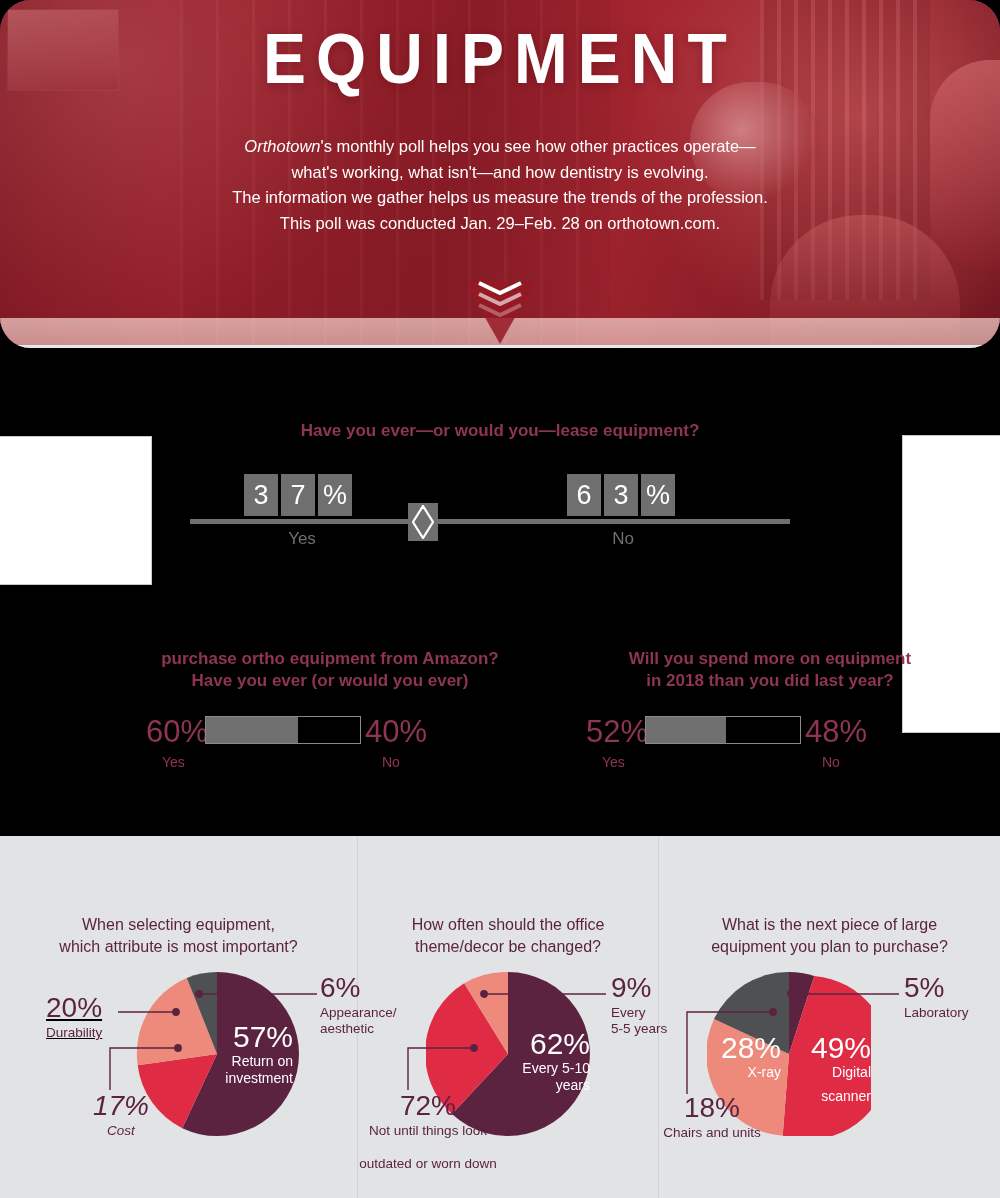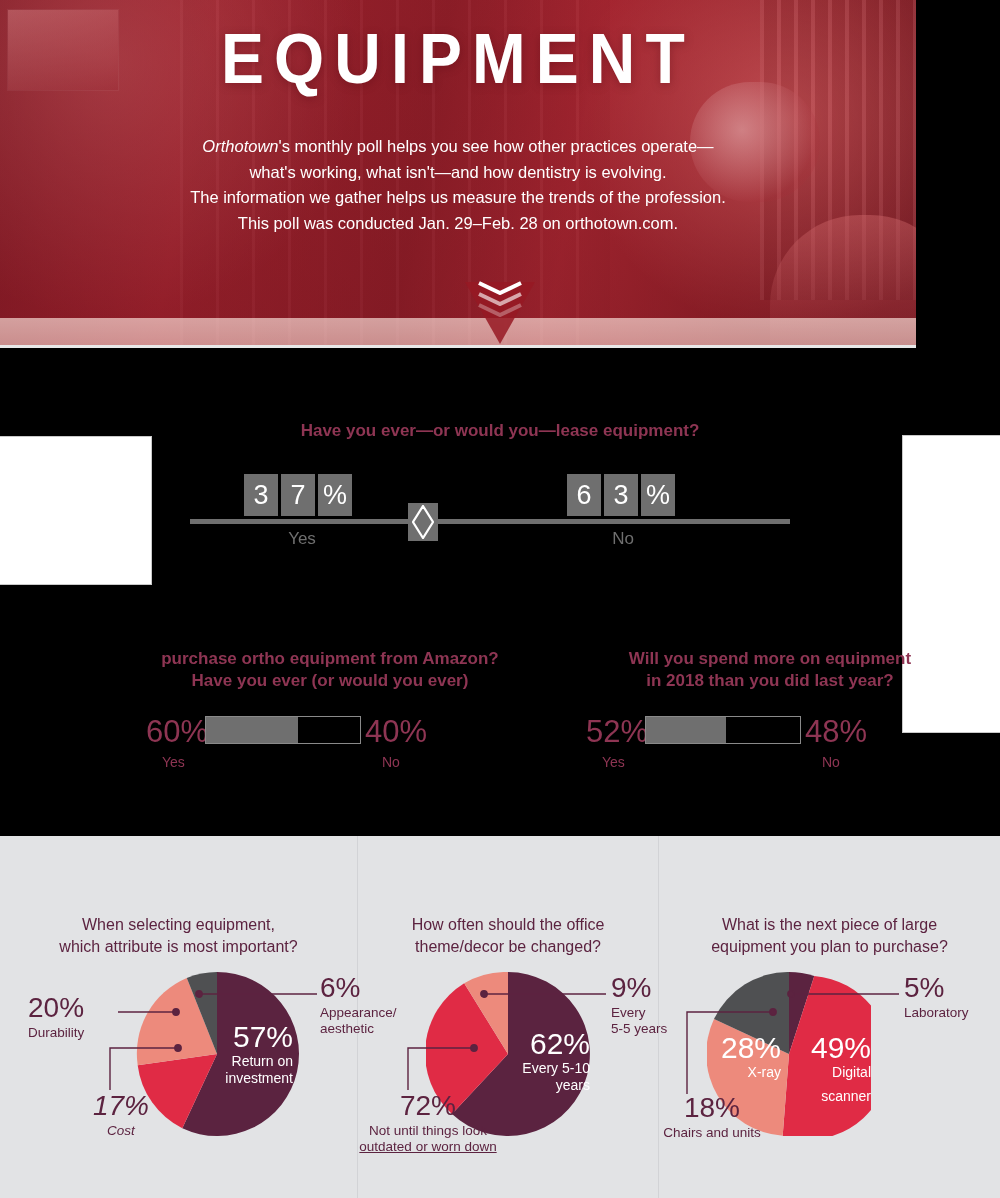--- a/index.html
+++ b/index.html
@@ -4,21 +4,21 @@
 <style>
   html,body{margin:0;padding:0;background:#000;}
   body{
     width:1000px;height:1198px;position:relative;overflow:hidden;
     font-family:"Liberation Sans", sans-serif;
     -webkit-font-smoothing:antialiased;
   }
   .page{position:absolute;inset:0;background:#000;}
 
   
-  .hero{position:absolute;left:0;top:0;width:916px;height:348px;overflow:hidden;background:#4c1d95;}
+  .hero{position:absolute;left:0;top:0;width:1000px;height:348px;overflow:hidden;background:#4c1d95;border-radius:31px;}
   .hero-photo{
     position:absolute;inset:0;
     background:
       radial-gradient(circle at 86% 34%, rgba(255,130,130,.72) 0%, rgba(255,120,120,0) 26%),
       radial-gradient(circle at 12% 18%, rgba(255,170,170,.30) 0%, rgba(255,150,150,0) 30%),
       linear-gradient(100deg,#7e1b26 0%,#a32430 22%,#8f1f2a 46%,#b02b36 62%,#8c2028 80%,#6f1a22 100%);
   }
   
   .hero-slats{
     position:absolute;left:180px;top:0;width:430px;height:348px;
@@ -303,21 +303,21 @@
       <div class="callout co-right" style="left:320px;top:138px;width:90px;">
         <div class="co-num">6%</div>
         <div class="co-lab">Appearance/</div>
         <div class="co-lab" style="margin-top:0;">aesthetic</div>
       </div>
 
       <svg class="lead" style="left:116px;top:158px;" width="66" height="30">
         <line x1="2" y1="18" x2="60" y2="18" stroke="#5c2340" stroke-width="1.4"></line>
         <circle class="leaddot" cx="60" cy="18" r="3.2"></circle>
       </svg>
-      <div class="callout co-left" style="left:28px;top:158px;width:78px;">
+      <div class="callout co-left" style="left:46px;top:158px;width:78px;text-decoration:underline;">
         <div class="co-num">20%</div>
         <div class="co-lab">Durability</div>
       </div>
 
       <svg class="lead" style="left:104px;top:198px;" width="80" height="62">
         <polyline points="6,56 6,14 74,14" fill="none" stroke="#5c2340" stroke-width="1.4"></polyline>
         <circle class="leaddot" cx="74" cy="14" r="3.2"></circle>
       </svg>
       <div class="callout co-left" style="left:76px;top:256px;width:90px;text-align:center;font-style:italic;">
         <div class="co-num">17%</div>
@@ -356,21 +356,21 @@
         <div class="co-lab" style="margin-top:0;">5-5 years</div>
       </div>
 
       <svg class="lead" style="left:44px;top:198px;" width="78" height="62">
         <polyline points="6,56 6,14 72,14" fill="none" stroke="#5c2340" stroke-width="1.4"></polyline>
         <circle class="leaddot" cx="72" cy="14" r="3.2"></circle>
       </svg>
       <div class="callout co-left" style="left:-10px;top:256px;width:160px;text-align:center;">
         <div class="co-num">72%</div>
         <div class="co-lab">Not until things look</div>
-        <div class="co-lab" style="margin-top:0;text-decoration:underline;">outdated or worn down</div>
+        <div class="co-lab" style="margin-top:17px;">outdated or worn down</div>
       </div>
     </div>
 
     <div class="panel p3">
       <div class="pie-title" style="top:78px;">
         <div>What is the next piece of large</div>
         <div>equipment you plan to purchase?</div>
       </div>
 
       <svg class="pie-svg" style="left:48px;top:136px;" width="164" height="164" viewBox="0 0 164 164">

